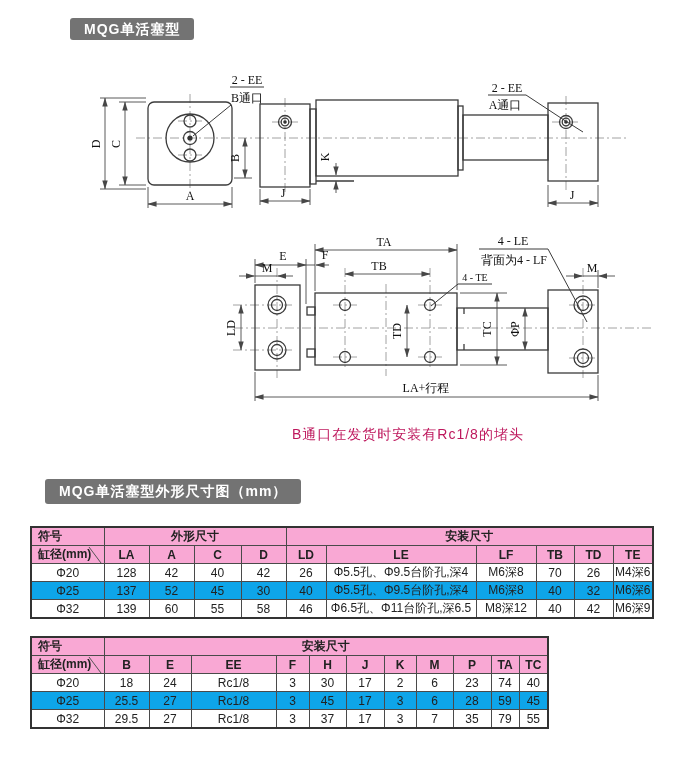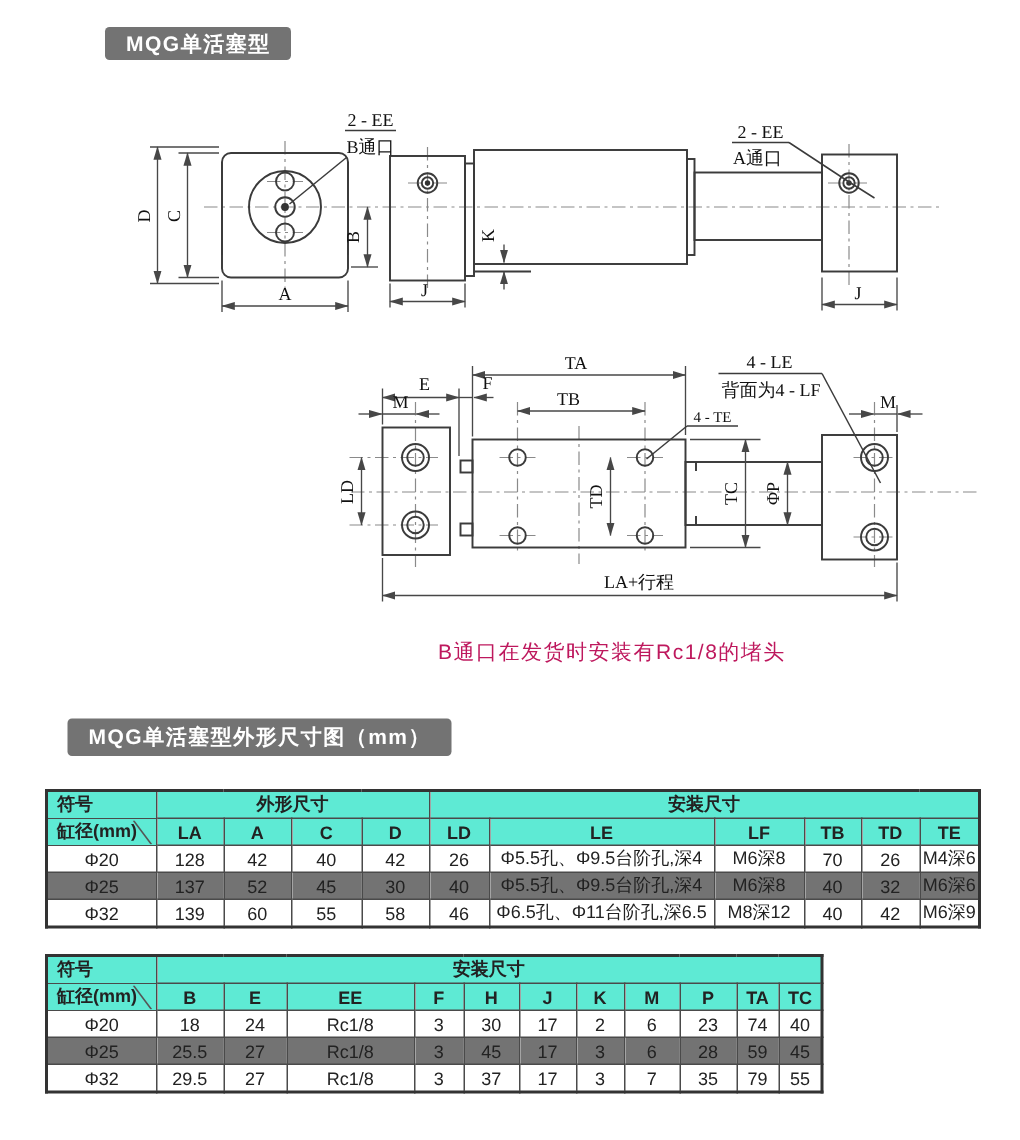--- a/index.html
+++ b/index.html
@@ -24,23 +24,23 @@
   .sm{font-size:10px;}
   .fillc{fill:#333;stroke:none;}
 
   
   .tbl{position:absolute;left:30px;border-collapse:collapse;table-layout:fixed;
        font-size:12px;color:#222;text-align:center;border:2px solid #333;background:#fff;}
   .t-1{top:526px;width:622px;}
   .t-2{top:636px;width:517px;}
   .tbl th,.tbl td{border:1px solid #4a4a4a;height:17px;padding:0 1px;
                   overflow:hidden;white-space:nowrap;font-weight:normal;}
-  .tbl thead th{background:#5eead4;font-weight:bold;margin-left:40px;}
+  .tbl thead th{background:#f9a8d4;font-weight:bold;margin-left:40px;}
   .tbl .left{text-align:left;padding-left:6px;position:relative;}
-  .tbl tbody tr.alt td{background:#737373;}
+  .tbl tbody tr.alt td{background:#0ea5e9;}
   .slash{position:absolute;right:2px;top:1px;}
   .slash line{stroke:#555;stroke-width:1;}
 </style>
 </head>
 <body>
 
 <div class="page">
 
   <div class="title-badge t1">MQG单活塞型</div>
 

